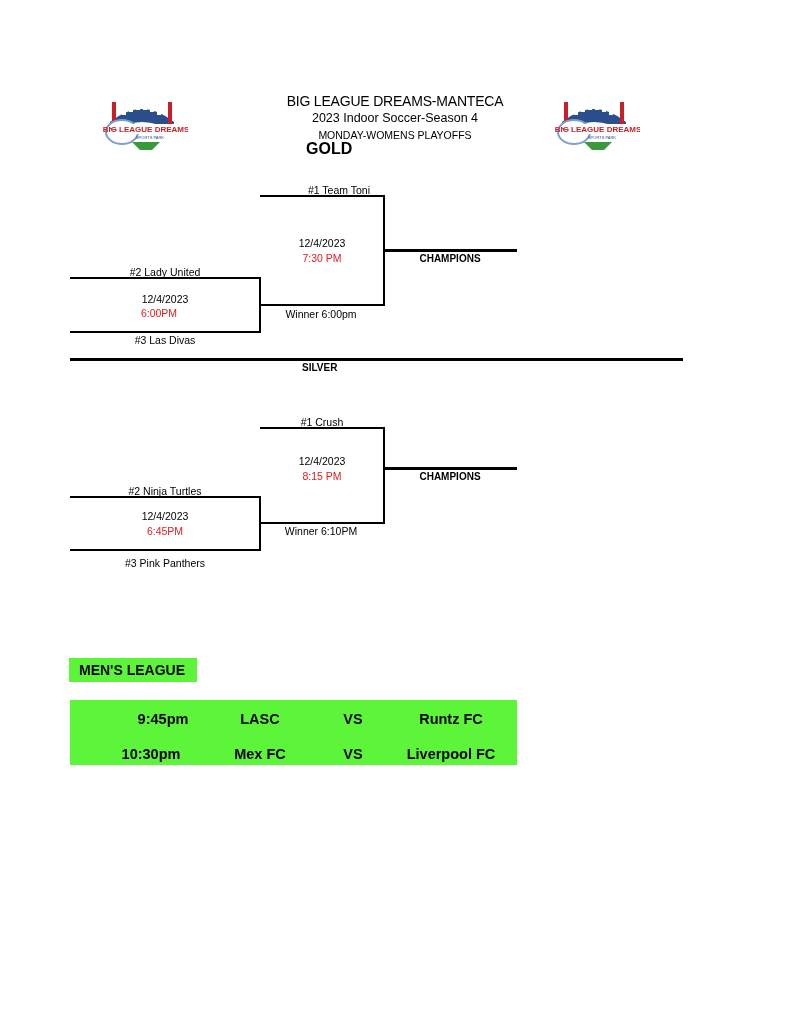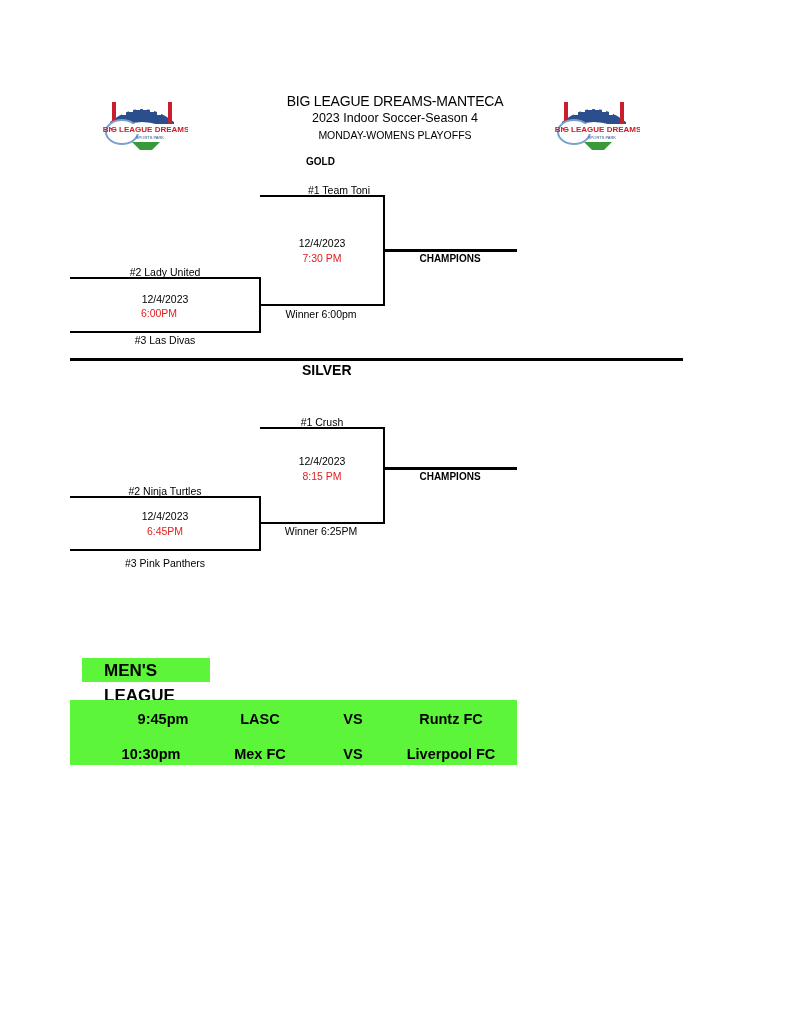--- a/index.html
+++ b/index.html
@@ -59,21 +59,21 @@
   <rect x="18" y="32" width="64" height="10" fill="#fff"></rect>
   <text x="50" y="40" font-size="8" font-weight="bold" fill="#c8202a" text-anchor="middle" font-family="Liberation Sans, sans-serif">BIG LEAGUE DREAMS</text>
   <text x="54" y="47" font-size="4" fill="#2b4f8c" text-anchor="middle" font-family="Liberation Sans, sans-serif">SPORTS PARK</text>
   <path d="M36 50 L64 50 L56 58 L44 58 Z" fill="#3a9a3a"></path>
 </svg>
 
 <div class="abs center title" style="left:200px;width:390px;top:93px;">BIG LEAGUE DREAMS-MANTECA</div>
 <div class="abs center sub" style="left:200px;width:390px;top:111px;">2023 Indoor Soccer-Season 4</div>
 <div class="abs center sub2" style="left:200px;width:390px;top:129px;">MONDAY-WOMENS PLAYOFFS</div>
 
-<div class="abs lbl bold" style="left:306px;top:156px;font-size:10px;">GOLD</div>
+<div class="abs lbl bold" style="left:306px;top:140px;font-size:16px;">GOLD</div>
 
 <div class="abs lbl center" style="left:277px;width:124px;top:184px;">#1 Team Toni</div>
 <div class="hline" style="left:260px;top:195px;width:124px;"></div>
 <div class="vline" style="left:383px;top:195px;height:111px;"></div>
 
 <div class="abs lbl center" style="left:260px;width:124px;top:237px;">12/4/2023</div>
 <div class="abs lbl center red" style="left:260px;width:124px;top:252px;">7:30 PM</div>
 
 <div class="hline thick" style="left:383px;top:249px;width:134px;"></div>
 <div class="abs lbl bold center" style="left:383px;width:134px;top:253px;font-size:10px;">CHAMPIONS</div>
@@ -85,45 +85,45 @@
 <div class="abs lbl center red" style="left:64px;width:190px;top:307px;">6:00PM</div>
 
 <div class="hline" style="left:259px;top:304px;width:126px;"></div>
 <div class="abs lbl center" style="left:259px;width:124px;top:308px;">Winner 6:00pm</div>
 
 <div class="hline" style="left:70px;top:331px;width:191px;"></div>
 <div class="abs lbl center" style="left:70px;width:190px;top:334px;">#3 Las Divas</div>
 
 <div class="hline thick" style="left:70px;top:358px;width:613px;"></div>
 
-<div class="abs lbl bold" style="left:302px;top:362px;font-size:14px;">SILVER</div>
+<div class="abs lbl bold" style="left:302px;top:362px;font-size:10px;">SILVER</div>
 
 <div class="abs lbl center" style="left:260px;width:124px;top:416px;">#1 Crush</div>
 <div class="hline" style="left:260px;top:427px;width:124px;"></div>
 <div class="vline" style="left:383px;top:427px;height:97px;"></div>
 
 <div class="abs lbl center" style="left:260px;width:124px;top:455px;">12/4/2023</div>
 <div class="abs lbl center red" style="left:260px;width:124px;top:470px;">8:15 PM</div>
 
 <div class="hline thick" style="left:383px;top:467px;width:134px;"></div>
 <div class="abs lbl bold center" style="left:383px;width:134px;top:471px;font-size:10px;">CHAMPIONS</div>
 
 <div class="abs lbl center" style="left:70px;width:190px;top:485px;">#2 Ninja Turtles</div>
 <div class="hline" style="left:70px;top:496px;width:191px;"></div>
 <div class="vline" style="left:259px;top:496px;height:55px;"></div>
 <div class="abs lbl center" style="left:70px;width:190px;top:510px;">12/4/2023</div>
 <div class="abs lbl center red" style="left:70px;width:190px;top:525px;">6:45PM</div>
 
 <div class="hline" style="left:259px;top:522px;width:126px;"></div>
-<div class="abs lbl center" style="left:259px;width:124px;top:525px;">Winner 6:25PM</div>
+<div class="abs lbl center" style="left:259px;width:124px;top:525px;">Winner 6:10PM</div>
 
 <div class="hline" style="left:70px;top:549px;width:191px;"></div>
 <div class="abs lbl center" style="left:70px;width:190px;top:557px;">#3 Pink Panthers</div>
 
-<div class="abs green bold" style="left:82px;top:658px;width:128px;height:24px;line-height:25px;font-size:17px;padding-left:22px;box-sizing:border-box;">MEN'S LEAGUE</div>
+<div class="abs green bold" style="left:69px;top:658px;width:128px;height:24px;line-height:25px;font-size:14px;padding-left:10px;box-sizing:border-box;">MEN'S LEAGUE</div>
 
 <div class="abs green" style="left:70px;top:700px;width:447px;height:65px;">
   <div class="mens-row" style="left:0;width:130px;top:11px;padding-left:28px;">9:45pm</div>
   <div class="mens-row" style="left:130px;width:120px;top:11px;">LASC</div>
   <div class="mens-row" style="left:250px;width:66px;top:11px;">VS</div>
   <div class="mens-row" style="left:316px;width:130px;top:11px;">Runtz FC</div>
 
   <div class="mens-row" style="left:16px;width:130px;top:46px;">10:30pm</div>
   <div class="mens-row" style="left:130px;width:120px;top:46px;">Mex FC</div>
   <div class="mens-row" style="left:250px;width:66px;top:46px;">VS</div>

